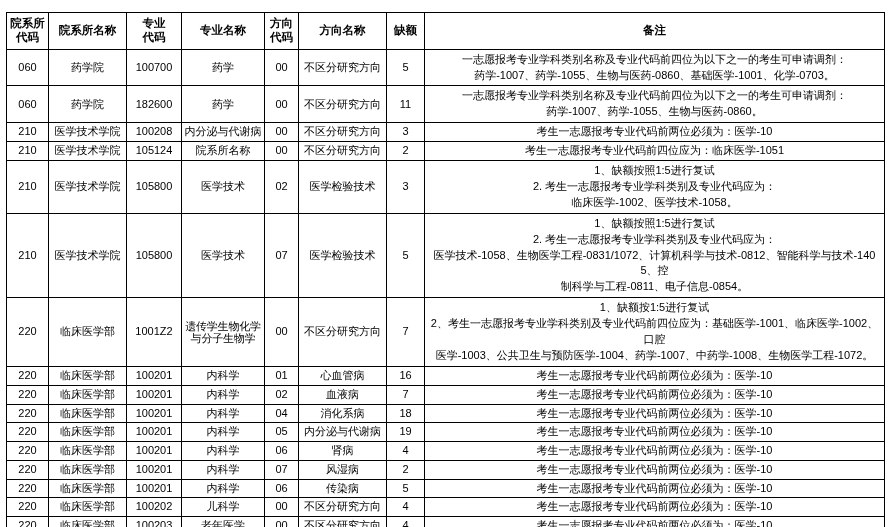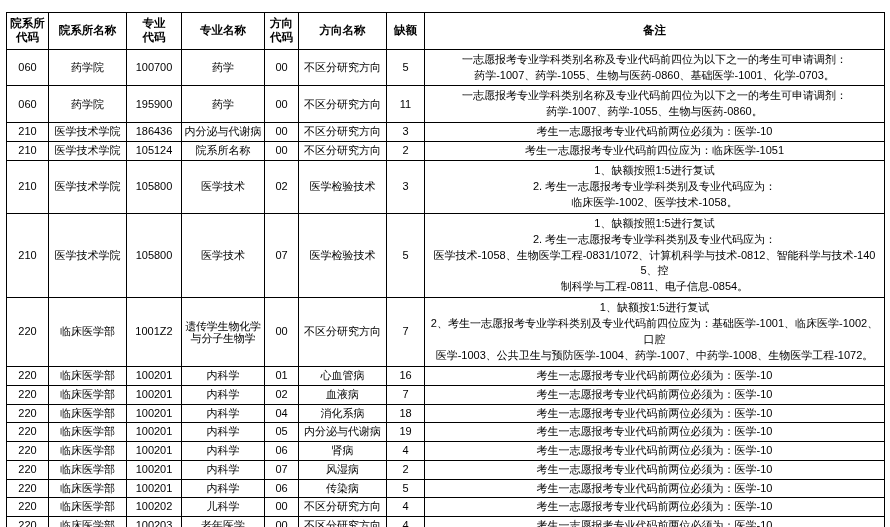--- a/index.html
+++ b/index.html
@@ -121,34 +121,34 @@
           <td>不区分研究方向</td>
           <td>5</td>
           <td class="note multi">
             <div>一志愿报考专业学科类别名称及专业代码前四位为以下之一的考生可申请调剂：</div>
             <div>药学-1007、药学-1055、生物与医药-0860、基础医学-1001、化学-0703。</div>
           </td>
         </tr>
         <tr>
           <td>060</td>
           <td>药学院</td>
-          <td>195900</td>
+          <td>182600</td>
           <td>药学</td>
           <td>00</td>
           <td>不区分研究方向</td>
           <td>11</td>
           <td class="note multi">
             <div>一志愿报考专业学科类别名称及专业代码前四位为以下之一的考生可申请调剂：</div>
             <div>药学-1007、药学-1055、生物与医药-0860。</div>
           </td>
         </tr>
         <tr>
           <td>210</td>
           <td>医学技术学院</td>
-          <td>186436</td>
+          <td>100208</td>
           <td>内分泌与代谢病</td>
           <td>00</td>
           <td>不区分研究方向</td>
           <td>3</td>
           <td class="note">
             <div>考生一志愿报考专业代码前两位必须为：医学-10</div>
           </td>
         </tr>
         <tr>
           <td>210</td>

